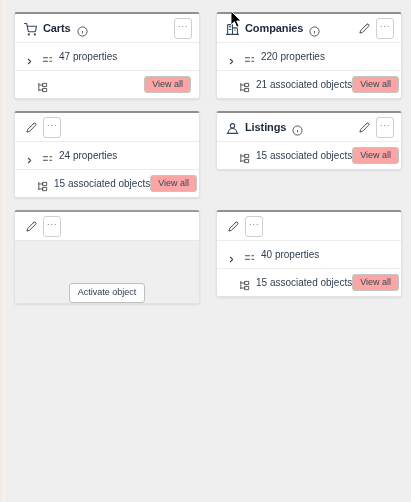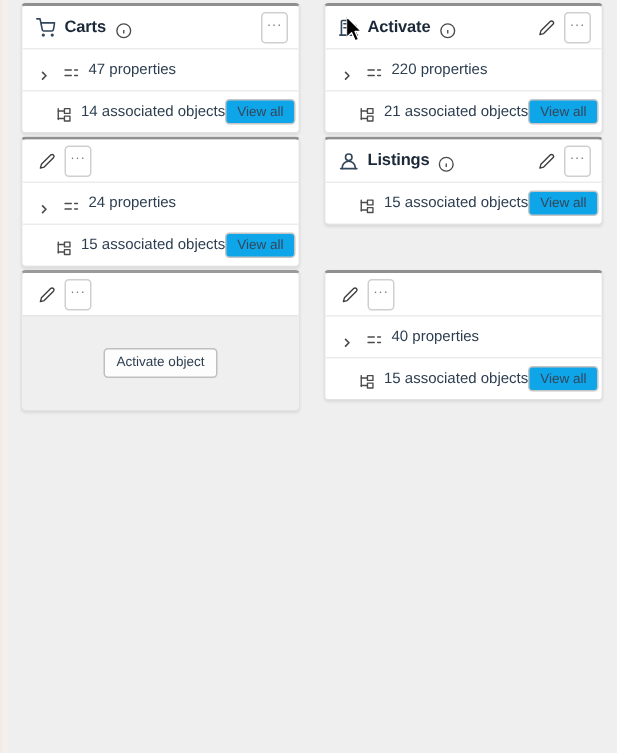--- a/index.html
+++ b/index.html
@@ -31,21 +31,21 @@
     position: absolute;
     left: 6px;
     top: 0;
     width: 405px;
     display: flex;
     flex-wrap: wrap;
   }
   .col {
     width: 202px;
     box-sizing: border-box;
-    padding: 2px 8px 0 8px;
+    padding: 12px 8px 0 8px;
   }
 
   .card {
     background: #ffffff;
     border: 1px solid #e2e2e2;
     border-top: 2px solid #8f8f8f;
     border-radius: 3px;
     box-shadow: 0 1px 2px rgba(0,0,0,0.09);
     overflow: hidden;
   }
@@ -143,35 +143,35 @@
     color: #2d3e50;
     white-space: nowrap;
   }
   .spacer { flex: 1; }
 
   .assoc-row { padding-left: 22px; }
 
   .view-all-btn {
     font-size: 9px;
     color: #33475b;
-    background: #0ea5e9;
+    background: #fca5a5;
     border: 1px solid #c5c5c5;
     border-radius: 3px;
     padding: 2px 7px;
     cursor: pointer;
     line-height: 1.3;
     white-space: nowrap;
   }
 
   
   .inactive-body {
     background: #efefef;
     height: 62px;
     display: flex;
-    align-items: center;
+    align-items: flex-end;
     justify-content: center;
     border-top: 1px solid #e6e6e6;
   }
   .activate-btn {
     font-size: 9px;
     color: #2d3e50;
     background: #fdfdfd;
     border: 1px solid #bfbfbf;
     border-radius: 3px;
     padding: 3px 8px;
@@ -241,42 +241,41 @@
         <div class="card-row assoc-row">
           <span class="row-icon">
             <svg viewBox="0 0 24 24" fill="none" stroke="currentColor" stroke-width="2" stroke-linecap="round" stroke-linejoin="round">
                 <rect x="13" y="3" width="8" height="7"></rect>
                 <rect x="13" y="14" width="8" height="7"></rect>
                 <path d="M4 3v16"></path>
                 <path d="M4 6.5h9"></path>
                 <path d="M4 17.5h9"></path>
               </svg>
           </span>
-          <span class="row-label">14 associated objects</span>
           <span class="spacer"></span>
           <button class="view-all-btn">View all</button>
         </div>
       </div>
     </div>
 
     <div class="col">
       <div class="card">
         <div class="card-header">
           <div class="card-title-wrap">
             <span class="obj-icon">
               <svg viewBox="0 0 24 24" fill="none" stroke="currentColor" stroke-width="2" stroke-linecap="round" stroke-linejoin="round">
                   <path d="M3 21V4a1 1 0 0 1 1-1h7a1 1 0 0 1 1 1v17"></path>
                   <path d="M12 9h8a1 1 0 0 1 1 1v11"></path>
                   <line x1="1" y1="21" x2="23" y2="21"></line>
                   <line x1="6" y1="7" x2="9" y2="7"></line>
                   <line x1="6" y1="12" x2="9" y2="12"></line>
                   <line x1="16" y1="13" x2="17" y2="13"></line>
                 </svg>
             </span>
-            <span class="card-title">Activate</span>
+            <span class="card-title">Companies</span>
             <span class="info-icon">
               <svg viewBox="0 0 24 24" fill="none" stroke="currentColor" stroke-width="2">
                   <circle cx="12" cy="12" r="10"></circle>
                   <line x1="12" y1="16" x2="12" y2="11"></line>
                   <line x1="12" y1="8" x2="12.01" y2="8"></line>
                 </svg>
             </span>
           </div>
           <div class="header-actions">
             <div class="pencil-btn">

